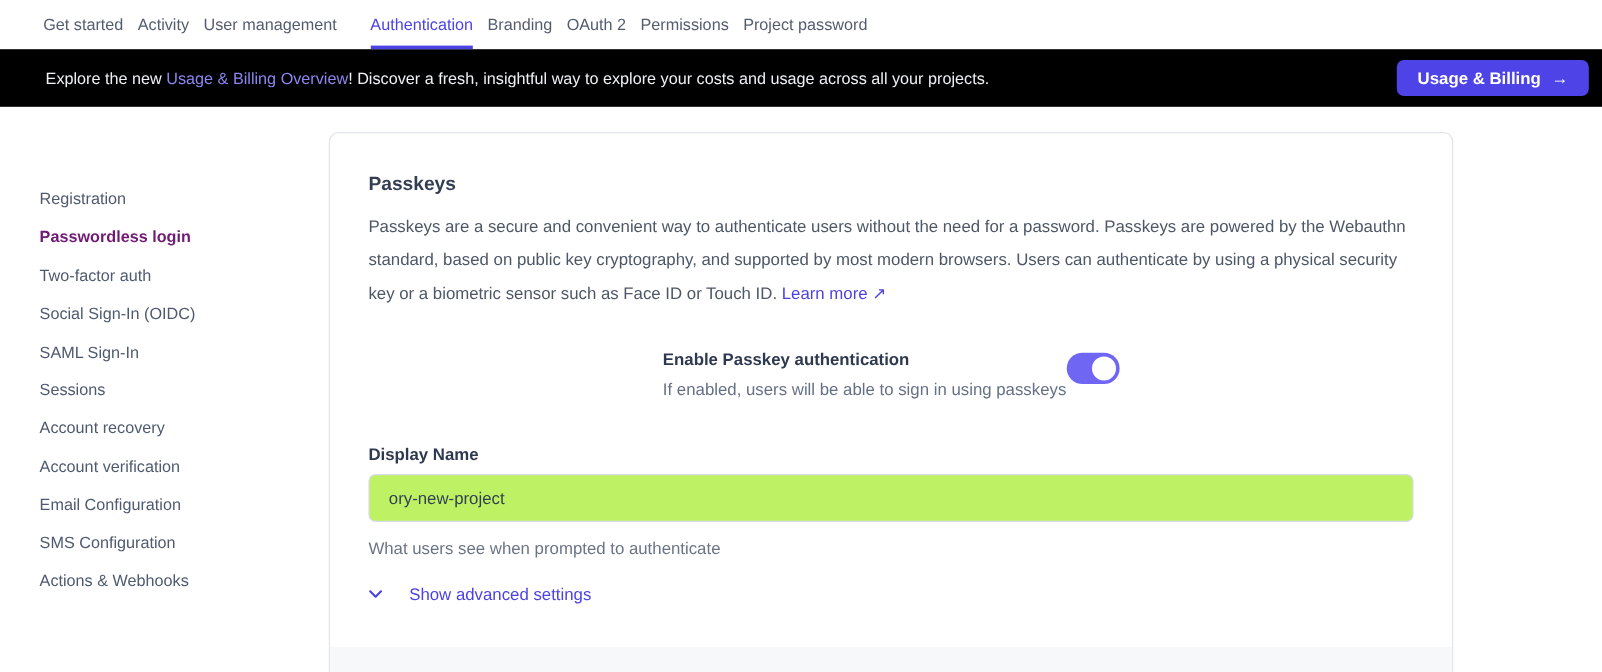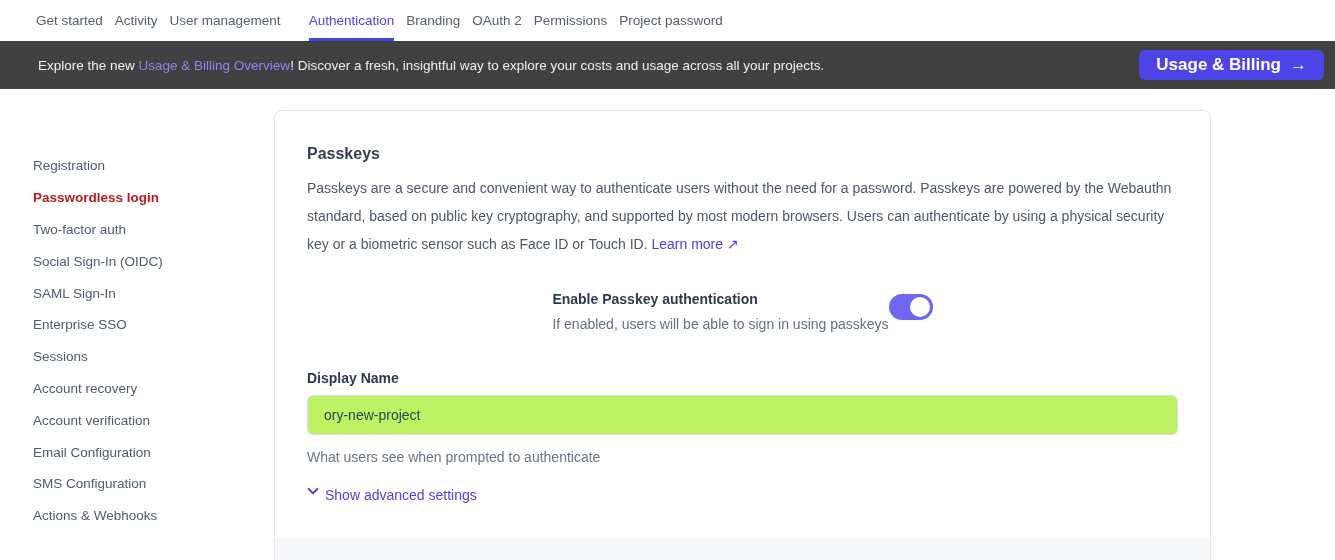--- a/index.html
+++ b/index.html
@@ -33,21 +33,21 @@
   .topnav .nav-item.active {
     color: #4c43e4;
     font-weight: 500;
     border-bottom-color: #4c43e4;
     margin-left: 16px;
   }
 
   
   .banner {
     height: 48px;
-    background: #404040;
+    background: #000000;
     display: flex;
     align-items: center;
     padding: 0 11px 0 38px;
   }
   .banner-text {
     font-size: 13.5px;
     color: #eef0f4;
     flex: 1;
     white-space: nowrap;
     overflow: hidden;
@@ -57,21 +57,21 @@
     text-decoration: none;
     cursor: pointer;
   }
   .banner-btn {
     background: #4e43e6;
     color: #ffffff;
     border: none;
     border-radius: 6px;
     height: 30px;
     padding: 0 17px;
-    font-size: 17px;
+    font-size: 14px;
     font-weight: 700;
     font-family: "Liberation Sans", sans-serif;
     display: flex;
     align-items: center;
     gap: 9px;
     cursor: pointer;
     white-space: nowrap;
   }
 
   
@@ -86,21 +86,21 @@
   .side-item {
     height: 31.8px;
     display: flex;
     align-items: center;
     font-size: 13.5px;
     color: #4f5a70;
     cursor: pointer;
     white-space: nowrap;
   }
   .side-item.active {
-    color: #b91c1c;
+    color: #701a75;
     font-weight: 700;
   }
 
   
   .card {
     position: absolute;
     left: 274px;
     top: 21px;
     width: 937px;
     background: #ffffff;
@@ -185,22 +185,22 @@
   }
   .field-helper {
     margin-top: 14px;
     font-size: 14px;
     color: #6b7484;
   }
 
   .advanced {
     margin-top: 22px;
     display: inline-flex;
-    align-items: flex-start;
-    gap: 6px;
+    align-items: center;
+    gap: 22px;
     color: #4c42e3;
     font-size: 14px;
     cursor: pointer;
   }
   .advanced svg { display: block; }
 
   .card-footer {
     margin-top: 35px;
     height: 80px;
     background: #f7f8fa;
@@ -251,21 +251,20 @@
 </div>
 
 <div class="page">
 
   <nav class="sidebar">
     <div class="side-item">Registration</div>
     <div class="side-item active">Passwordless login</div>
     <div class="side-item">Two-factor auth</div>
     <div class="side-item">Social Sign-In (OIDC)</div>
     <div class="side-item">SAML Sign-In</div>
-    <div class="side-item">Enterprise SSO</div>
     <div class="side-item">Sessions</div>
     <div class="side-item">Account recovery</div>
     <div class="side-item">Account verification</div>
     <div class="side-item">Email Configuration</div>
     <div class="side-item">SMS Configuration</div>
     <div class="side-item">Actions &amp; Webhooks</div>
   </nav>
 
   <section class="card">
     <div class="card-body">

